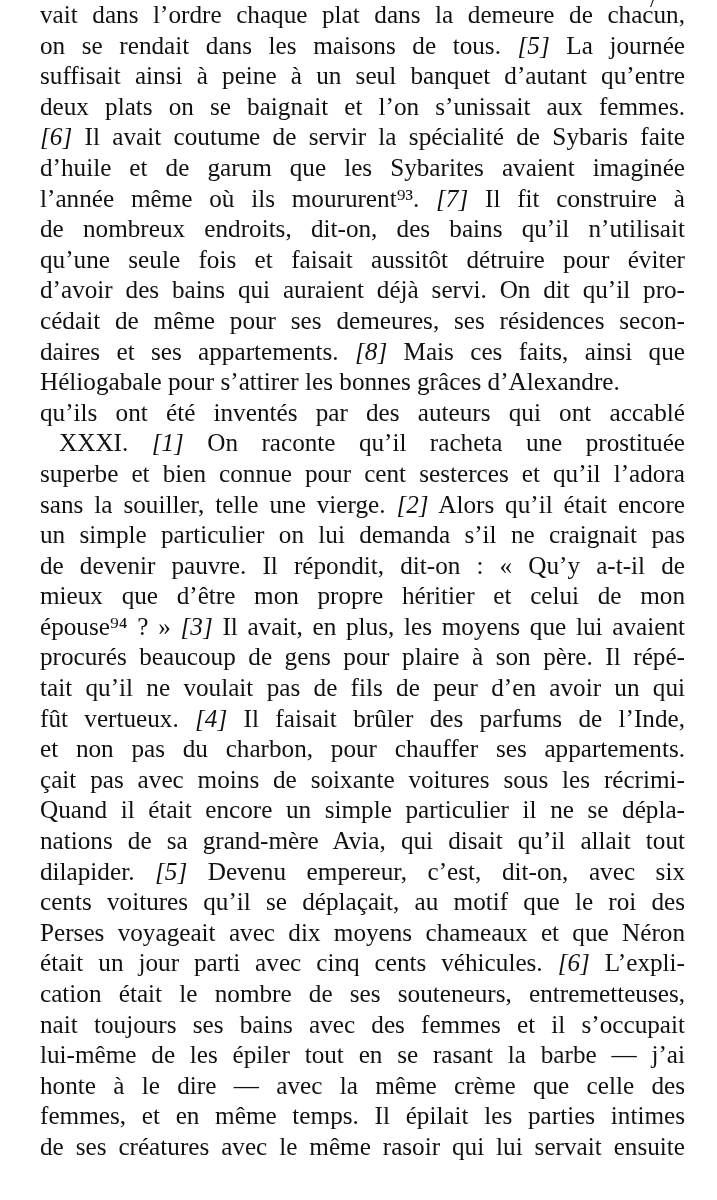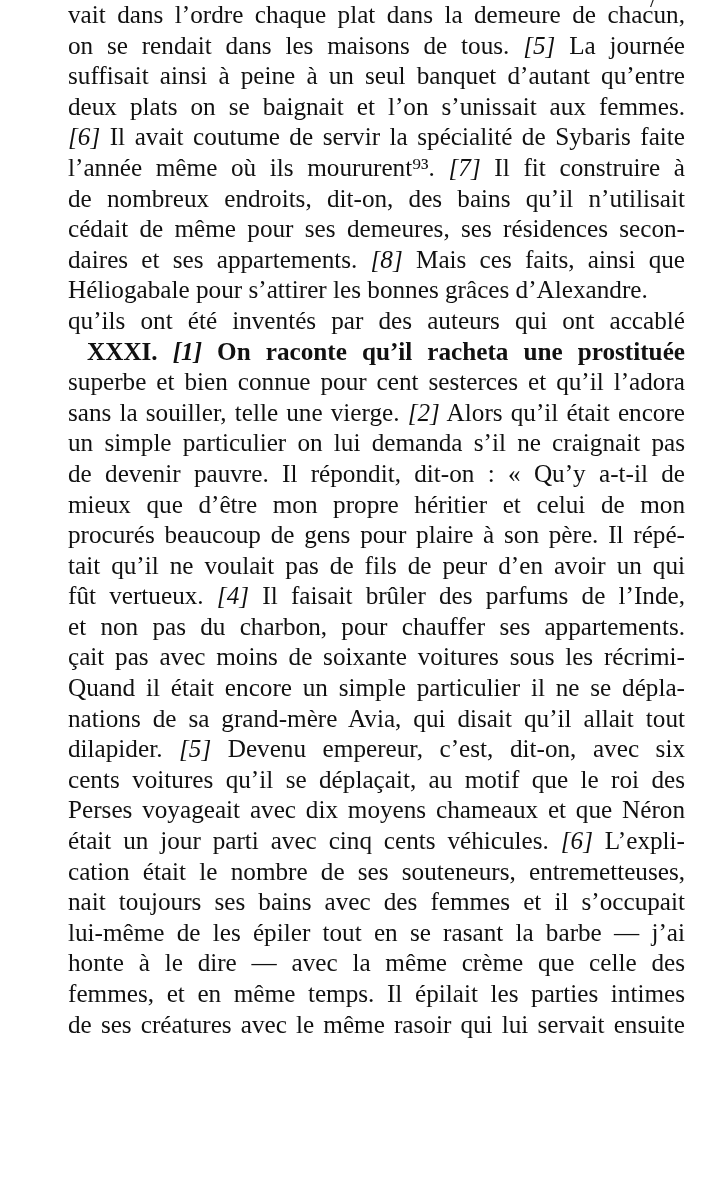--- a/index.html
+++ b/index.html
@@ -13,56 +13,59 @@
     font-size: 25.2px;
     color: #111111;
   }
   .line {
     height: 30.6px;
     line-height: 30.6px;
     white-space: nowrap;
     text-align: justify;
     text-align-last: justify;
     overflow: visible;
-    margin-left: 28px;
   }
   .line.last { text-align-last: left; }
-  .line.indent { padding-left: 19px; font-weight: bold; }
+  .line.indent { padding-left: 19px; }
   .top-fragment {
     position: absolute;
     left: 650px;
     top: -14px;
     font-family: "Liberation Serif", serif;
     font-size: 24px;
     color: #111;
   }
   .ref { font-style: italic; }
 </style>
 </head>
 <body>
 
 <div class="top-fragment">/</div>
 <div class="page" id="page">
     <div class="line">vait dans l’ordre chaque plat dans la demeure de chacun,</div>
     <div class="line">on se rendait dans les maisons de tous. <span class="ref">[5]</span> La journée</div>
     <div class="line">suffisait ainsi à peine à un seul banquet d’autant qu’entre</div>
     <div class="line">deux plats on se baignait et l’on s’unissait aux femmes.</div>
     <div class="line"><span class="ref">[6]</span> Il avait coutume de servir la spécialité de Sybaris faite</div>
+    <div class="line">d’huile et de garum que les Sybarites avaient imaginée</div>
     <div class="line">l’année même où ils moururent⁹³. <span class="ref">[7]</span> Il fit construire à</div>
     <div class="line">de nombreux endroits, dit-on, des bains qu’il n’utilisait</div>
+    <div class="line">qu’une seule fois et faisait aussitôt détruire pour éviter</div>
+    <div class="line">d’avoir des bains qui auraient déjà servi. On dit qu’il pro-</div>
     <div class="line">cédait de même pour ses demeures, ses résidences secon-</div>
     <div class="line">daires et ses appartements. <span class="ref">[8]</span> Mais ces faits, ainsi que</div>
     <div class="line last">Héliogabale pour s’attirer les bonnes grâces d’Alexandre.</div>
     <div class="line">qu’ils ont été inventés par des auteurs qui ont accablé</div>
     <div class="line indent">XXXI. <span class="ref">[1]</span> On raconte qu’il racheta une prostituée</div>
     <div class="line">superbe et bien connue pour cent sesterces et qu’il l’adora</div>
     <div class="line">sans la souiller, telle une vierge. <span class="ref">[2]</span> Alors qu’il était encore</div>
     <div class="line">un simple particulier on lui demanda s’il ne craignait pas</div>
     <div class="line">de devenir pauvre. Il répondit, dit-on : « Qu’y a-t-il de</div>
     <div class="line">mieux que d’être mon propre héritier et celui de mon</div>
+    <div class="line">épouse⁹⁴ ? » <span class="ref">[3]</span> Il avait, en plus, les moyens que lui avaient</div>
     <div class="line">procurés beaucoup de gens pour plaire à son père. Il répé-</div>
     <div class="line">tait qu’il ne voulait pas de fils de peur d’en avoir un qui</div>
     <div class="line">fût vertueux. <span class="ref">[4]</span> Il faisait brûler des parfums de l’Inde,</div>
     <div class="line">et non pas du charbon, pour chauffer ses appartements.</div>
     <div class="line">çait pas avec moins de soixante voitures sous les récrimi-</div>
     <div class="line">Quand il était encore un simple particulier il ne se dépla-</div>
     <div class="line">nations de sa grand-mère Avia, qui disait qu’il allait tout</div>
     <div class="line">dilapider. <span class="ref">[5]</span> Devenu empereur, c’est, dit-on, avec six</div>
     <div class="line">cents voitures qu’il se déplaçait, au motif que le roi des</div>
     <div class="line">Perses voyageait avec dix moyens chameaux et que Néron</div>

